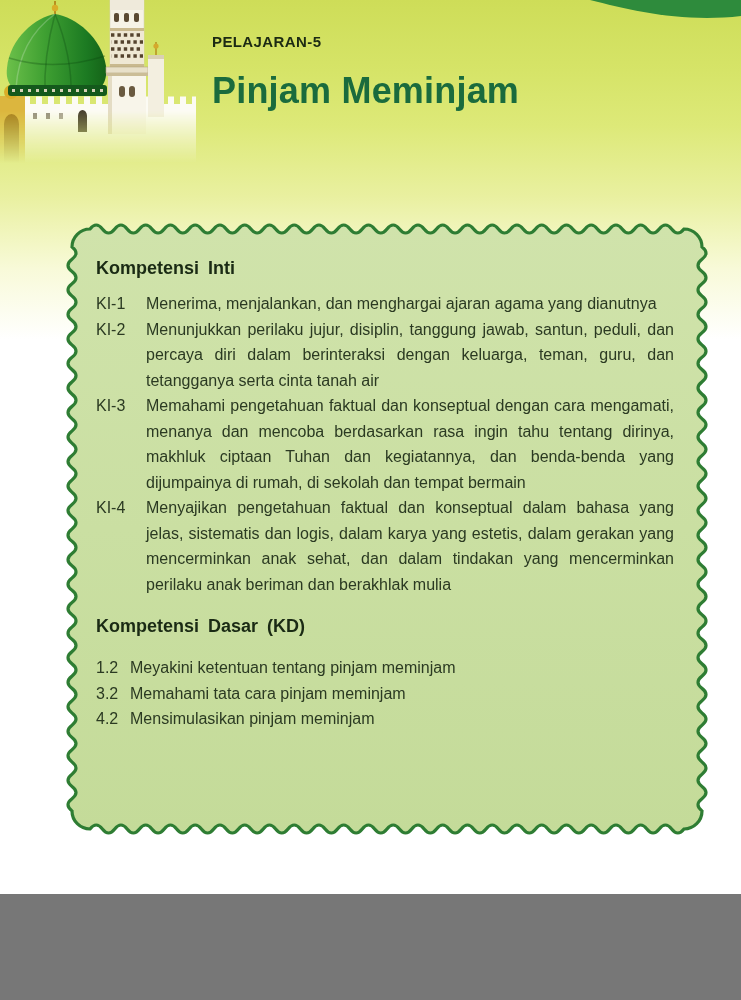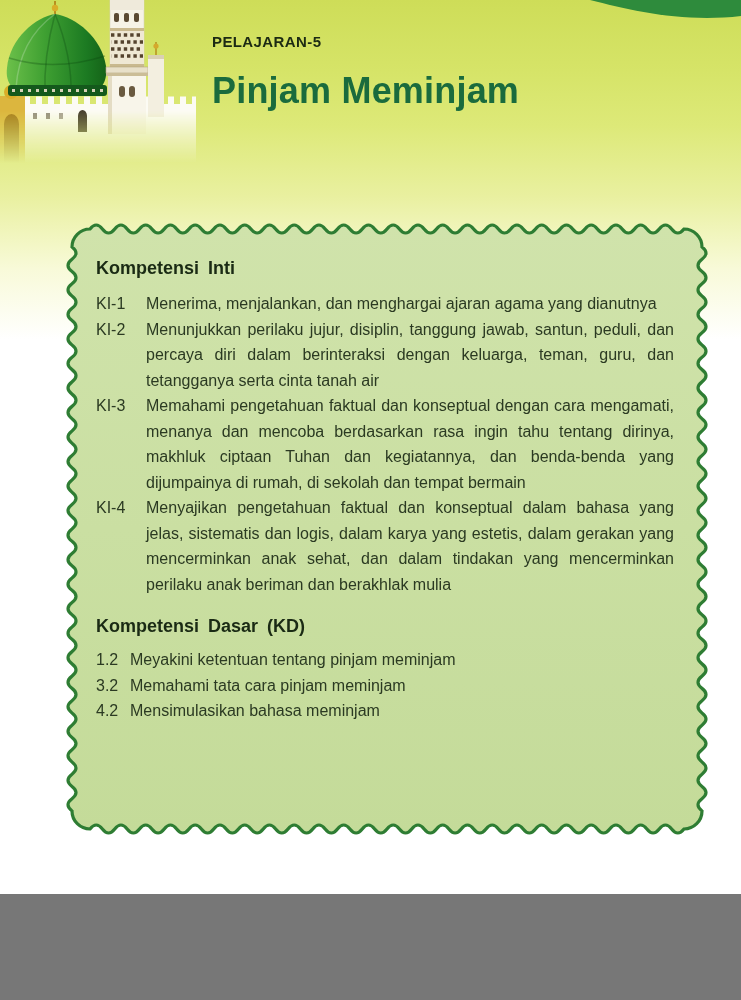--- a/index.html
+++ b/index.html
@@ -30,21 +30,21 @@
   .comp-box svg{position:absolute;left:0;top:0;}
   .comp-content{
     position:relative;z-index:1;
     padding:34px 36px 0 32px;
     color:#2b3a22;font-size:16px;line-height:25.5px;
   }
   .comp-heading{
     font-size:18px;font-weight:bold;color:#1a2a14;
     word-spacing:4px;line-height:26px;margin:0 0 10px 0;
   }
-  .comp-heading.kd{margin:16px 0 8px 0;}
+  .comp-heading.kd{margin:16px 0 16px 0;}
   .ki-row{display:flex;gap:6px;}
   .ki-label{width:44px;flex:none;}
   .ki-text{flex:1;text-align:justify;}
   .kd-row{display:flex;}
   .kd-num{width:34px;flex:none;}
   .kd-text{flex:1;}
   
   .footer-band{
     position:absolute;left:0;top:932px;width:741px;height:68px;
     background:linear-gradient(180deg,#e9f5e6 0%,#c8e5c4 30%,#b2dab0 100%);
@@ -184,21 +184,21 @@
       <div class="kd-row">
         <div class="kd-num">1.2</div>
         <div class="kd-text">Meyakini ketentuan tentang pinjam meminjam</div>
       </div>
       <div class="kd-row">
         <div class="kd-num">3.2</div>
         <div class="kd-text">Memahami tata cara pinjam meminjam</div>
       </div>
       <div class="kd-row">
         <div class="kd-num">4.2</div>
-        <div class="kd-text">Mensimulasikan bahasa meminjam</div>
+        <div class="kd-text">Mensimulasikan pinjam meminjam</div>
       </div>
     </div>
   </div>
 
   <div class="footer-band"></div>
 
   <svg class="footer-decor" width="166" height="112" viewBox="0 0 166 112">
     <polygon points="77.7,36.7 95.2,65.1 128.4,61.5 106.8,86.9 120.5,117.4 89.7,104.7 65,127.2 67.5,93.9 38.5,77.3 70.9,69.4" fill="#c6e6c2" opacity="0.88"></polygon>
     <polygon points="28,84 32.1,94.3 43.2,95.1 34.7,102.2 37.4,112.9 28,107 18.6,112.9 21.3,102.2 12.8,95.1 23.9,94.3" fill="#b8dfb4" opacity="0.7"></polygon>
     <g>

